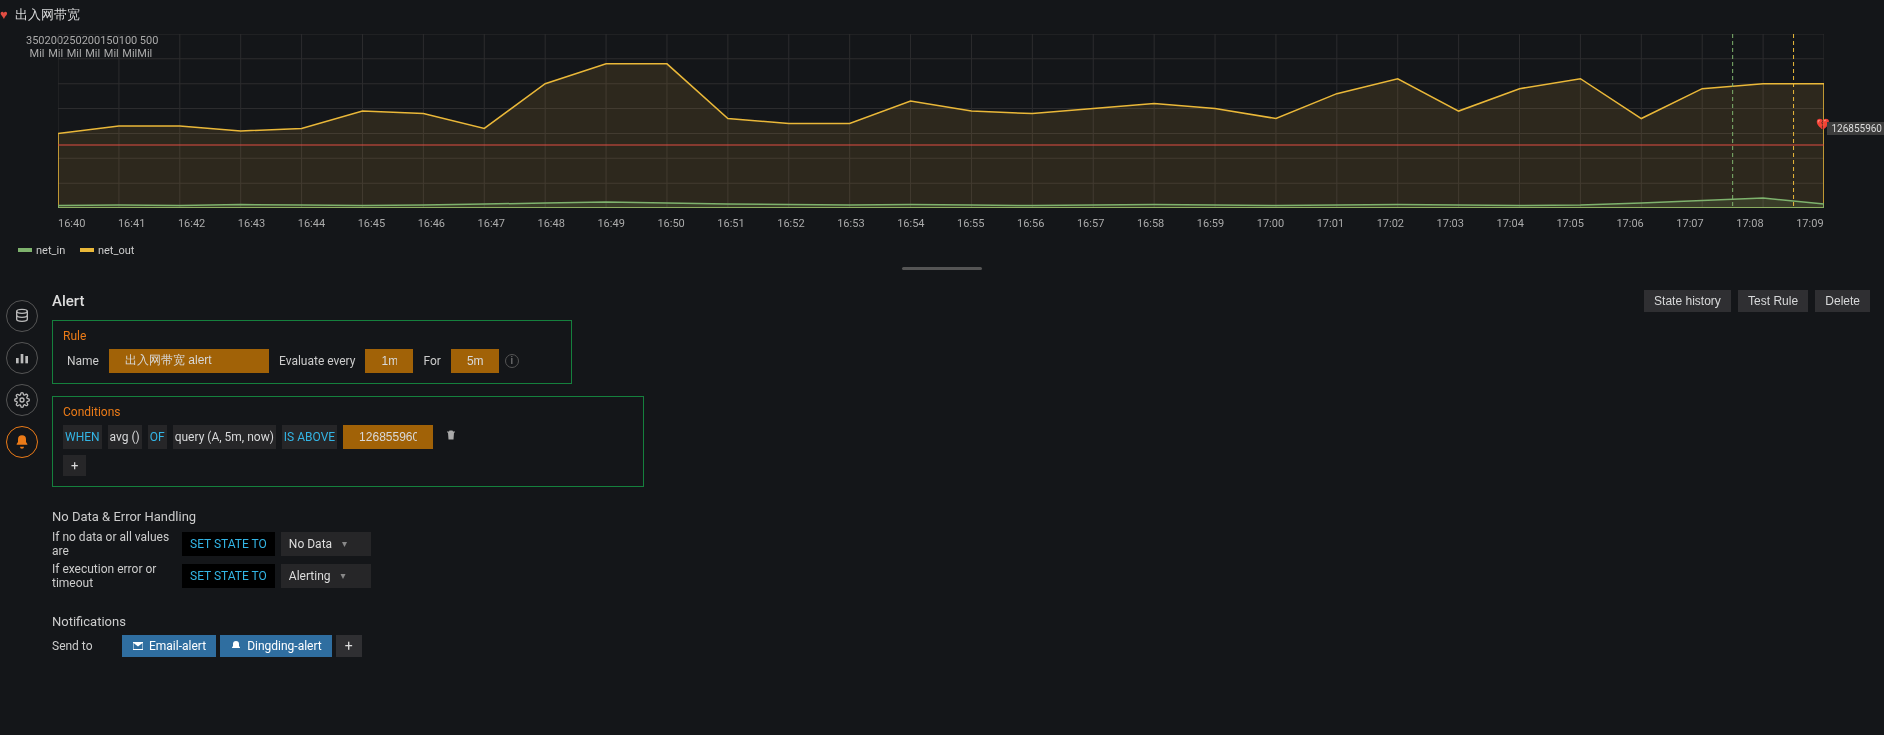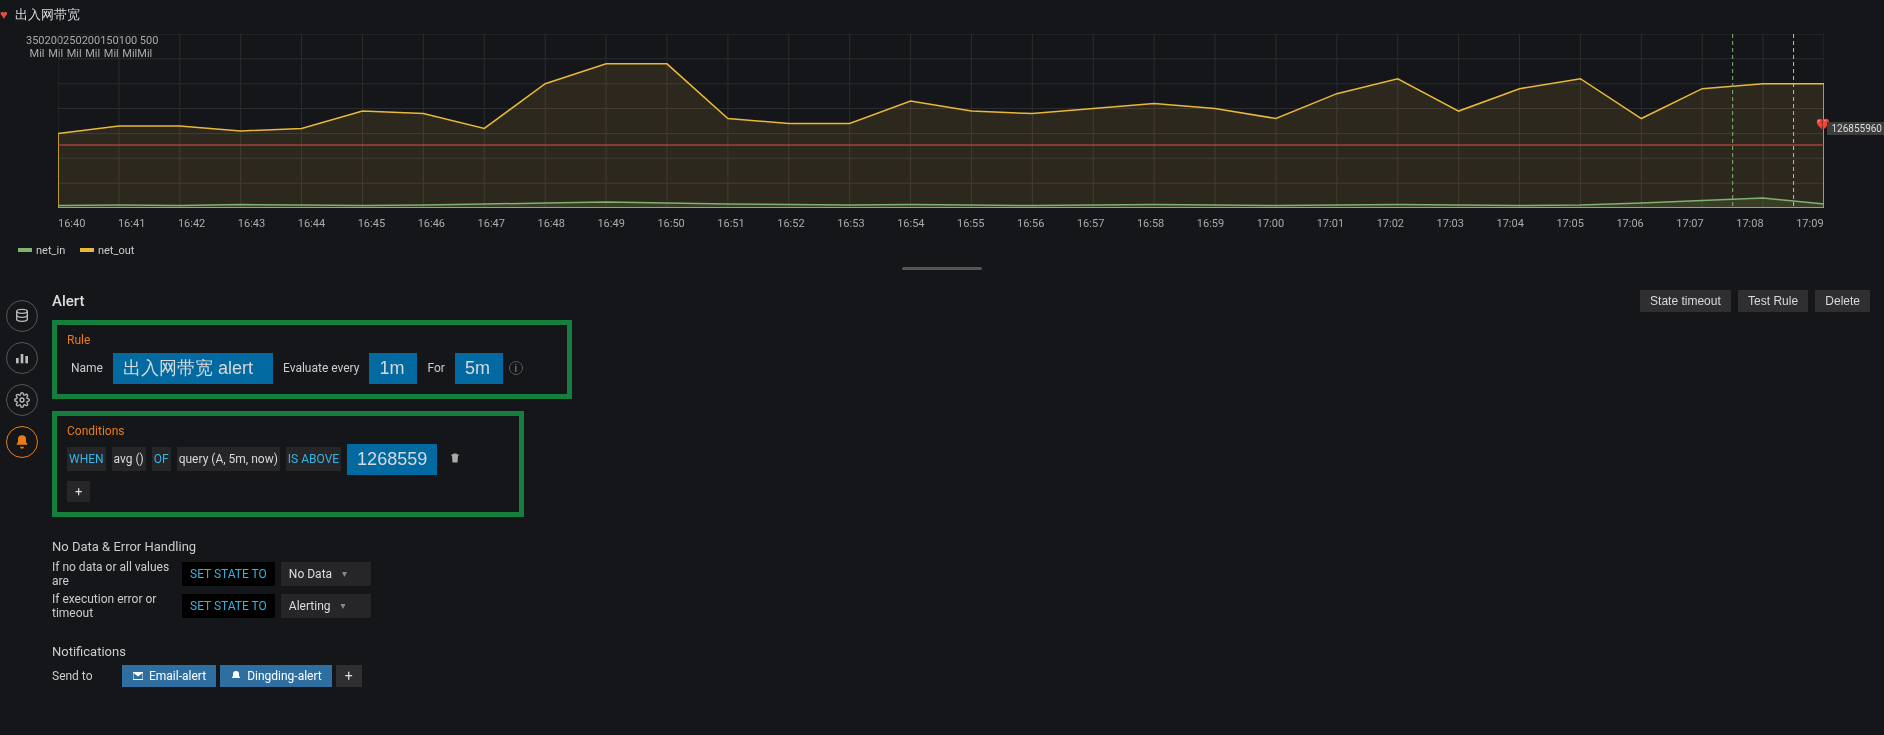--- a/index.html
+++ b/index.html
@@ -116,40 +116,40 @@
 .btn {
   background: #2f2f32;
   border: none;
   color: #d8d9da;
   padding: 4px 10px;
   font-size: 12px;
   margin-left: 4px;
   cursor: pointer;
 }
 .box {
-  border: 5px solid #15803d;
+  border: 1px solid #15803d;
   padding: 8px 10px 10px;
   margin-bottom: 12px;
   width: 520px;
   max-width: 100%;
 }
-.box.cond { width: 472px; }
+.box.cond { width: 592px; }
 .box .box-title {
   color: #eb7b18;
   font-size: 12px;
   margin-bottom: 6px;
 }
 .row { display: flex; align-items: center; flex-wrap: wrap; gap: 6px; }
 .lbl { color: #ccc; font-size: 12px; padding: 0 4px; }
 .field {
-  background: #0369a1;
+  background: #a16207;
   border: none;
   color: #d8d9da;
-  padding: 5px 10px;
-  font-size: 18px;
+  padding: 5px 16px;
+  font-size: 12px;
   min-width: 40px;
 }
 .field.name { width: 160px; }
 .field.short { width: 48px; }
 .seg {
   background: #262628;
   color: #d8d9da;
   padding: 5px 2px;
   font-size: 12px;
   cursor: pointer;
@@ -369,21 +369,21 @@
     <div class="icon active">
       <svg width="16" height="16" viewBox="0 0 24 24" fill="currentColor">
           <path d="M12 2a6 6 0 0 0-6 6v4l-2 3v1h16v-1l-2-3V8a6 6 0 0 0-6-6zm0 20a3 3 0 0 0 3-3H9a3 3 0 0 0 3 3z"></path>
         </svg>
     </div>
   </div>
 
   <div class="editor-header">
     <h3>Alert</h3>
     <div>
-      <button class="btn">State timeout</button>
+      <button class="btn">State history</button>
       <button class="btn">Test Rule</button>
       <button class="btn">Delete</button>
     </div>
   </div>
 
   <div class="box">
     <div class="box-title">Rule</div>
     <div class="row">
       <span class="lbl">Name</span>
       <input class="field name" value="出入网带宽 alert" style="">

